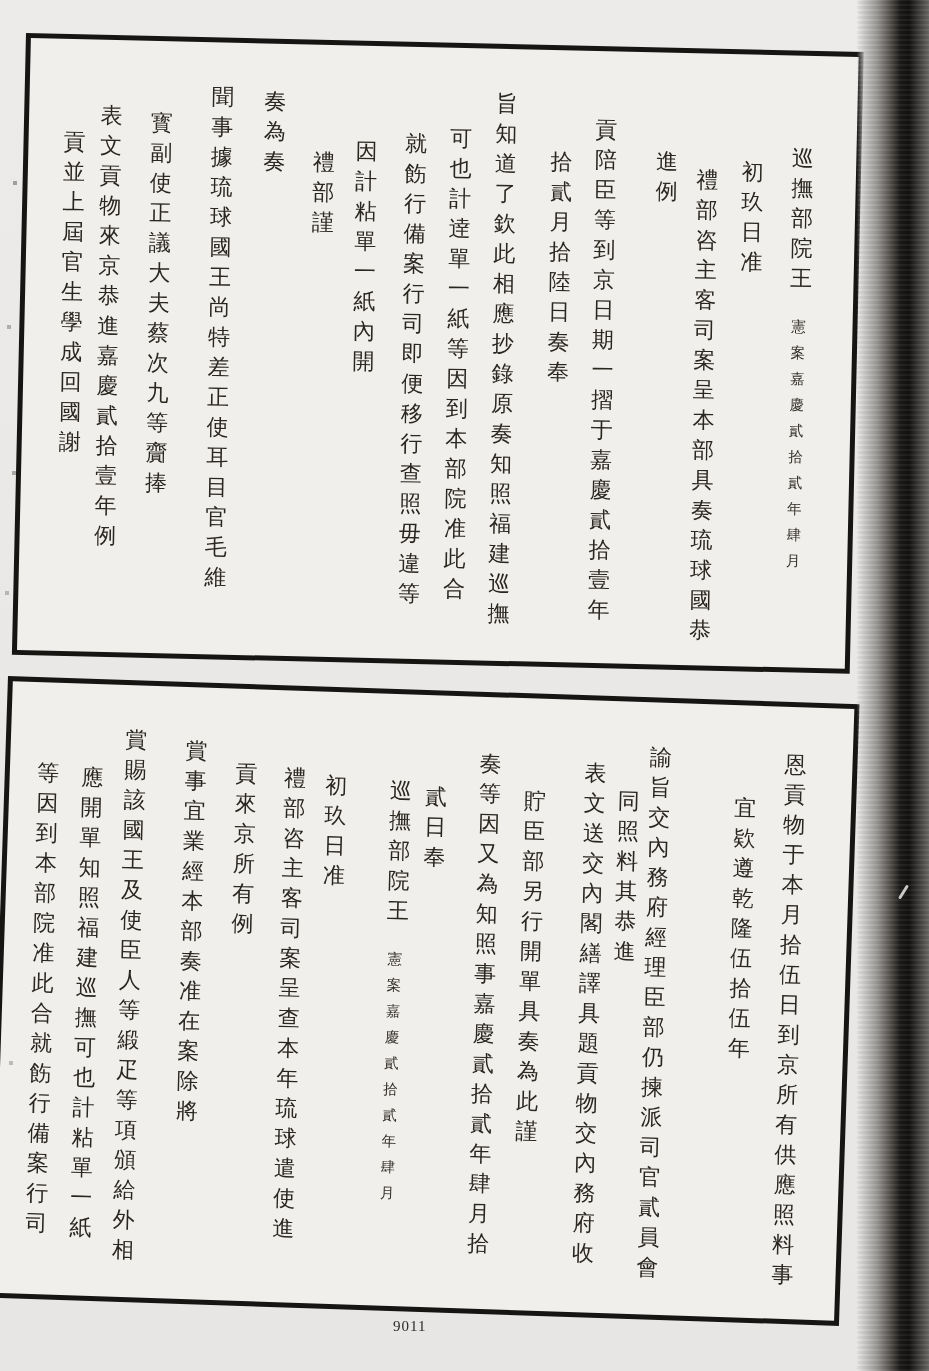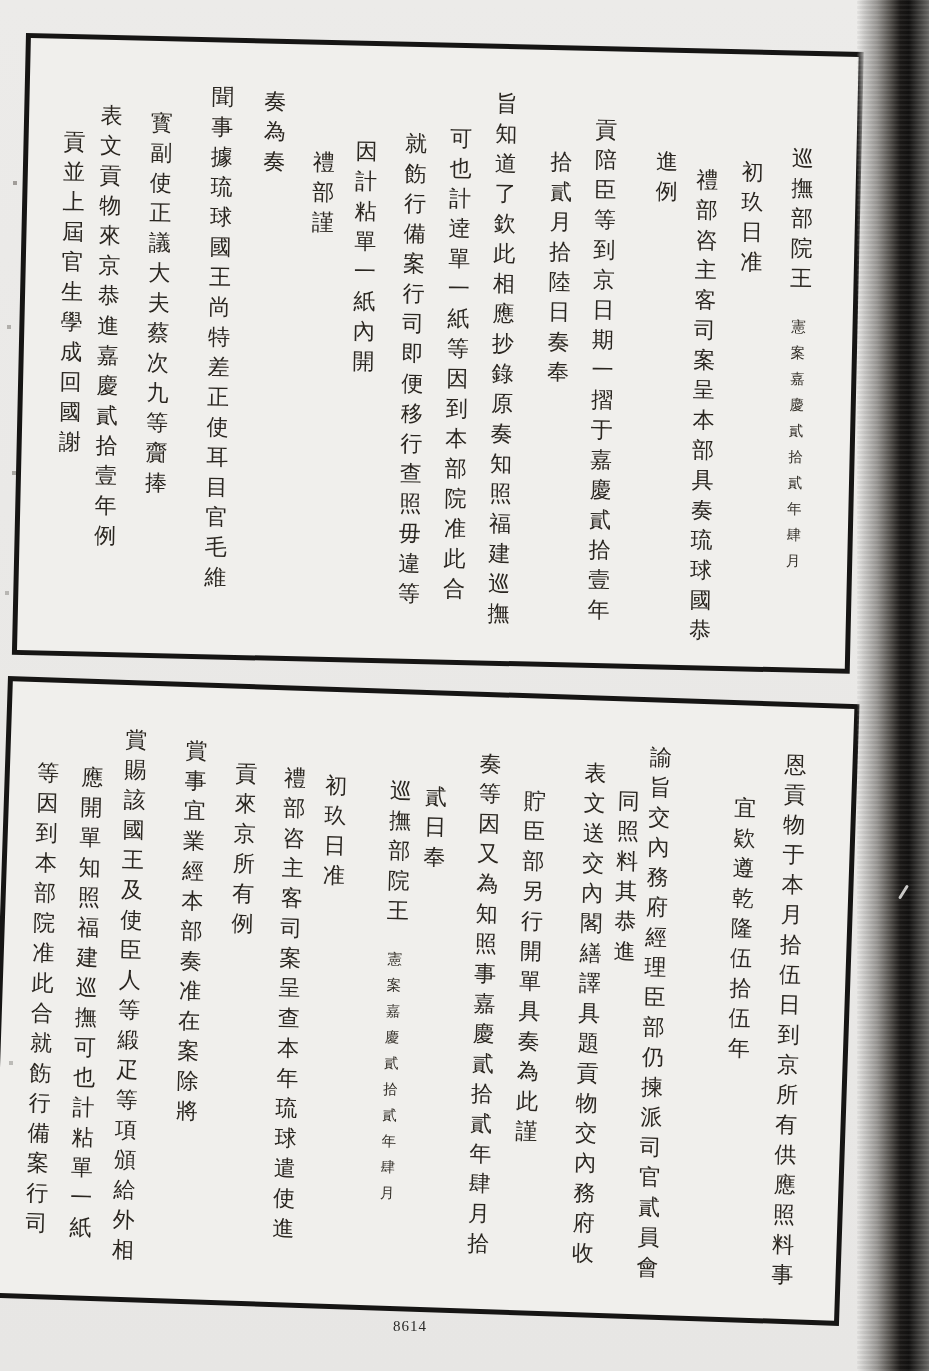--- a/index.html
+++ b/index.html
@@ -197,14 +197,14 @@
       <div class="col" style="left: 67px; top: 79px; color: rgb(42, 38, 32);">
         <span class="main">應開單知照福建巡撫可也計粘單一紙</span>
       </div>
       <div class="col" style="left: 23px; top: 76px; color: rgb(42, 38, 32);">
         <span class="main">等因到本部院准此合就飭行備案行司</span>
       </div>
     </div>
   <div class="scan-edge"></div>
   <div class="scratch"></div>
   <div class="ink-specks"></div>
-  <div class="page-number">8614</div>
+  <div class="page-number">9011</div>
 </div>
 
 </body></html>

